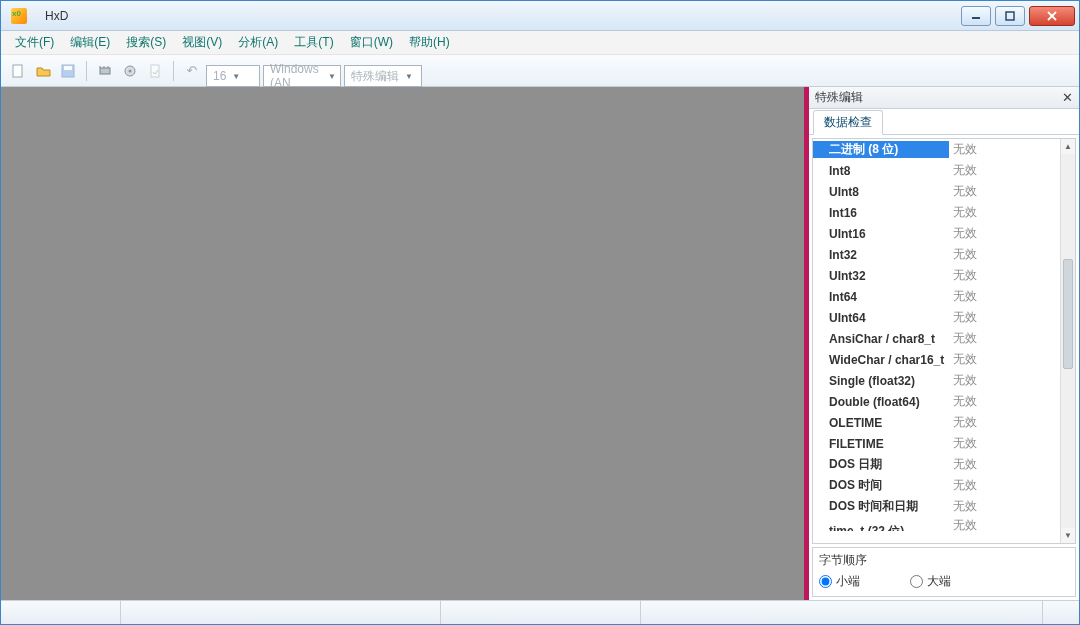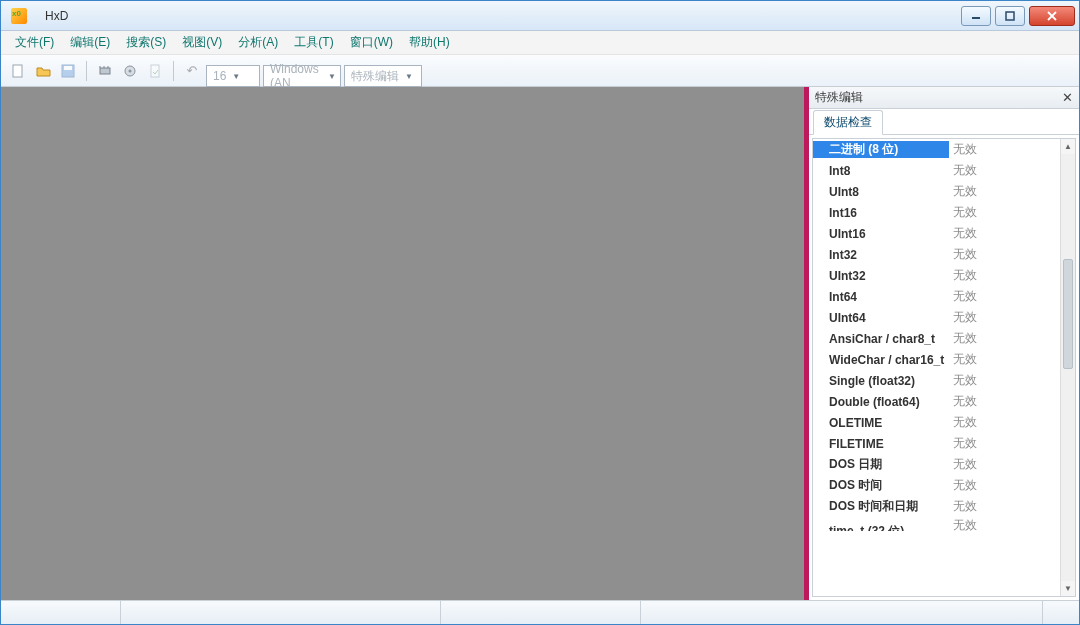--- a/index.html
+++ b/index.html
@@ -261,20 +261,33 @@
                 <div class="k">time_t (32 位)</div>
                 <div class="v">无效</div>
               </div>
             </div>
           <div class="sp-scroll">
             <div class="arr">▲</div>
             <div class="thumb"></div>
             <div class="arr" style="position:absolute;bottom:0;left:0;right:0">▼</div>
           </div>
         </div>
+        <div class="sp-bottom">
+          <div class="lbl">字节顺序</div>
+          <div class="radios">
+            <label>
+                <input type="radio" name="bo" checked="" style="">
+                <span>小端</span>
+              </label>
+            <label>
+                <input type="radio" name="bo" style="">
+                <span>大端</span>
+              </label>
+          </div>
+        </div>
       </div>
     </div>
   </div>
 
   <div class="statusbar">
     <div class="cell"></div>
     <div class="cell"></div>
     <div class="cell"></div>
     <div class="cell"></div>
     <div class="cell"></div>

